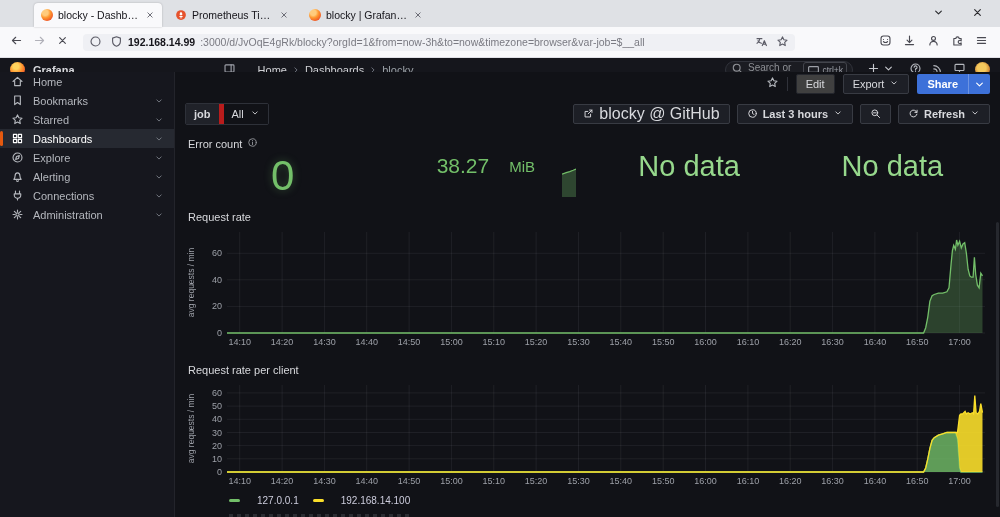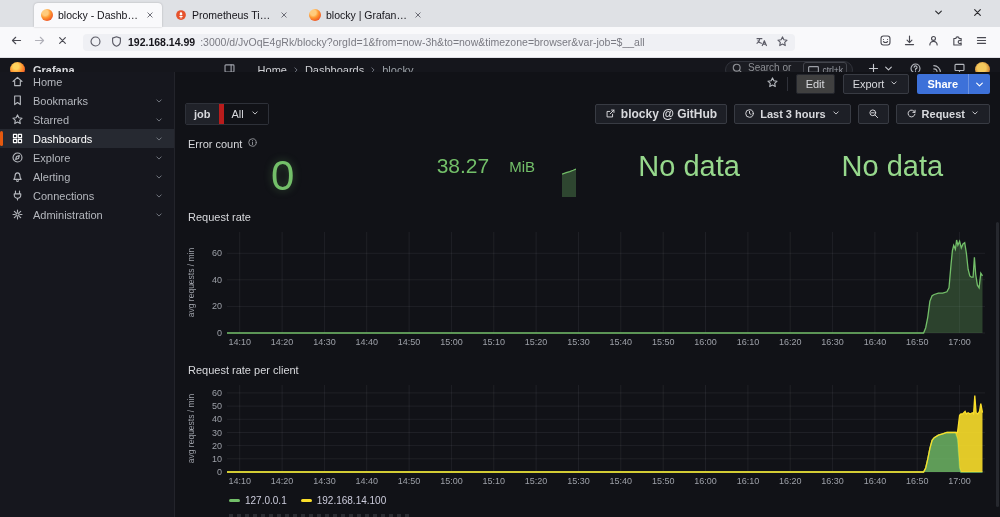--- a/index.html
+++ b/index.html
@@ -81,21 +81,21 @@
 
   
   .cpanel{padding:0 8px;margin-top:6px}
   .cpanel .ctitle{font-size:11px;color:#d8d9dd;padding:4px 0 3px 5px}
   svg.chart text{font-size:9px;fill:#9da0a8;font-family:"Liberation Sans","DejaVu Sans",sans-serif}
   svg.chart .grid{stroke:rgba(204,204,220,.08);stroke-width:1}
   svg.chart .xt{text-anchor:middle}
   svg.chart .yt{text-anchor:end}
   svg.chart .ylab{text-anchor:middle;font-size:8.5px}
   .legend{display:flex;gap:14px;padding:2px 0 0 46px;font-size:10px;color:#ccccdc;align-items:center}
-  .leg-item{display:flex;align-items:center;gap:5px}
+  .leg-item{display:flex;align-items:center;gap:17px}
   .leg-swatch{width:11px;height:3px;border-radius:2px}
   #cutoff{height:4px;margin:8px 0 0 54px;width:180px;opacity:.45;
     background:repeating-linear-gradient(90deg,#4a4d53 0 4px,transparent 4px 8px)}
   #gscroll{position:absolute;right:1px;top:150px;bottom:10px;width:3px;background:#26282e;border-radius:2px}
 </style>
 </head>
 <body>
 
 <div id="tabbar">
   <div class="ffview"></div>
@@ -352,21 +352,21 @@
           <span class="chevslot"><svg class="ic " style="width:10px;height:10px" viewBox="0 0 16 16">
               <path d="M4.5 6.2 8 9.7l3.5-3.5"></path>
             </svg></span>
         </span>
     </div>
     <div class="ctl-right">
       <button class="gbtn">
           <span class="icslot"><svg class="ic " style="width:11px;height:11px" viewBox="0 0 16 16">
               <path d="M9.5 3H13v3.5M13 3 7.5 8.5M11 9v4H3V5h4"></path>
             </svg></span>
-          <span style="font-weight:700;font-size:12px">blocky @ GitHub</span>
+          <span style="font-weight:400;font-size:16px">blocky @ GitHub</span>
         </button>
       <button class="gbtn">
           <span class="icslot"><svg class="ic " style="width:11px;height:11px" viewBox="0 0 16 16">
               <circle cx="8" cy="8" r="5.5"></circle>
               <path d="M8 4.8V8l2.3 1.4"></path>
             </svg></span>
           <span style="font-weight:700">Last 3 hours</span>
           <span class="chevslot"><svg class="ic " style="width:10px;height:10px" viewBox="0 0 16 16">
               <path d="M4.5 6.2 8 9.7l3.5-3.5"></path>
             </svg></span>
@@ -375,21 +375,21 @@
           <span class="icslot"><svg class="ic " style="width:11px;height:11px" viewBox="0 0 16 16">
               <circle cx="7" cy="7" r="4.2"></circle>
               <path d="M10.2 10.2 14 14M5 7h4"></path>
             </svg></span>
         </button>
       <button class="gbtn">
           <span class="icslot"><svg class="ic " style="width:11px;height:11px" viewBox="0 0 16 16">
               <path d="M12.8 6.3A5 5 0 1 0 13 9"></path>
               <path d="M13.2 3.2v3.2H10"></path>
             </svg></span>
-          <span style="font-weight:700">Request</span>
+          <span style="font-weight:700">Refresh</span>
           <span class="chevslot"><svg class="ic " style="width:10px;height:10px" viewBox="0 0 16 16">
               <path d="M4.5 6.2 8 9.7l3.5-3.5"></path>
             </svg></span>
         </button>
     </div>
   </div>
 
   <div id="stats">
     <div class="panel">
       <div class="ptitle">

